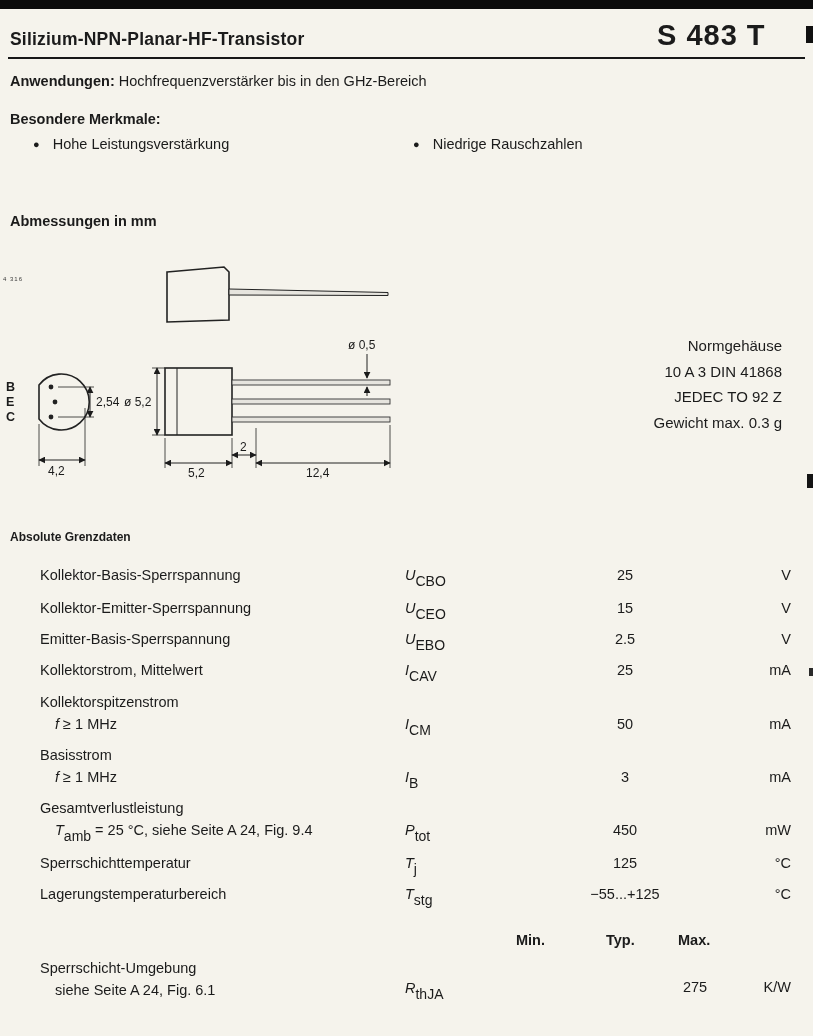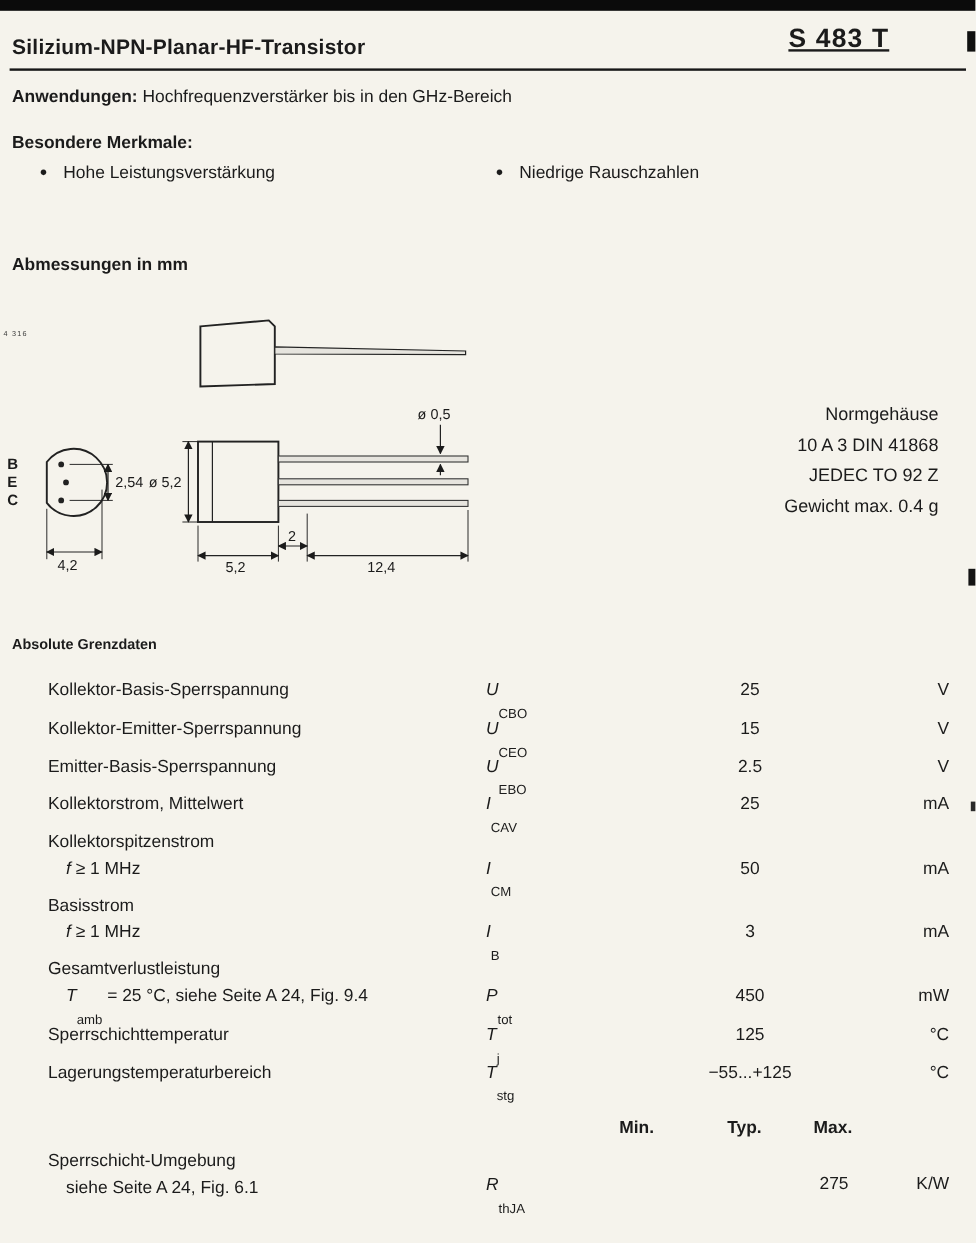--- a/index.html
+++ b/index.html
@@ -15,21 +15,21 @@
 
   
   .top-bar { top:0; left:0; width:813px; height:9px; background:#0b0b0b; }
   .edge-mark-a { top:26px; right:0; width:7px; height:17px; background:#101010; }
   .edge-mark-b { top:474px; right:0; width:6px; height:14px; background:#141414; }
   .edge-mark-c { top:668px; right:0; width:4px; height:8px; background:#2a2a2a; }
   .artifact-code { left:3px; top:276px; font-size:6px; letter-spacing:1px; color:#3a3a3a; }
 
   
   .page-title { left:10px; top:29px; font-size:17.5px; font-weight:bold; letter-spacing:0.2px; }
-  .part-number { left:657px; top:19px; font-size:22px; font-weight:bold; letter-spacing:1px;text-decoration:underline; }
+  .part-number { left:657px; top:19px; font-size:29px; font-weight:bold; letter-spacing:1px; }
   .title-rule { left:8px; top:57px; width:797px; height:2px; background:#171717; }
 
   .line { font-size:14.5px; line-height:20px; }
   .b { font-weight:bold; }
 
   .anwendungen { left:10px; top:71px; }
   .merkmale-label { left:10px; top:109px; }
   .bullet-item { font-size:14.5px; }
   .bullet { font-size:11px; margin-right:9px; position:relative; top:-1px; }
 
@@ -46,21 +46,21 @@
   .gd-wrap { top:530px; left:10px; width:793px; height:392px; }
   .section-heading { font-size:12px; font-weight:bold; }
   .gd-row { position:absolute; left:0; right:0; font-size:14.5px; }
   .c-name { position:absolute; left:30px; top:0; white-space:nowrap; }
   .c-cond { position:absolute; left:45px; top:22px; white-space:nowrap; }
   .c-sym  { position:absolute; left:395px; top:0; }
   .c-sym.lo, .c-val.lo, .c-unit.lo { top:22px; }
   .c-val  { position:absolute; left:545px; top:0; width:140px; text-align:center; }
   .c-unit { position:absolute; right:12px; top:0; width:70px; text-align:right; }
   i { font-style:italic; }
-  sub { font-size:11px; position:relative; top:15px; }
+  sub { font-size:14px; position:relative; top:2px; }
 
   
   .ww-wrap { top:930px; left:10px; width:793px; height:90px; font-size:14.5px; }
   .ww-col { position:absolute; top:2px; font-weight:bold; }
   .ww-min { left:506px; } .ww-typ { left:596px; } .ww-max { left:668px; }
   .ww-name { position:absolute; left:30px; top:30px; }
   .ww-cond { position:absolute; left:45px; top:52px; }
   .ww-sym  { position:absolute; left:395px; top:50px; }
   .ww-val  { position:absolute; left:650px; top:49px; width:70px; text-align:center; }
   .ww-unit { position:absolute; right:12px; top:49px; width:70px; text-align:right; }
@@ -155,21 +155,21 @@
     <line x1="390" y1="177" x2="390" y2="220" stroke="#222" stroke-width="0.8"></line>
     <line x1="256" y1="215" x2="390" y2="215" stroke="#222" stroke-width="1" marker-start="url(#arr)" marker-end="url(#arr)"></line>
     <text x="306" y="229">12,4</text>
   </g>
 </svg>
 
 <div class="abs gehaeuse">
   <div>Normgehäuse</div>
   <div>10 A 3 DIN 41868</div>
   <div>JEDEC TO 92 Z</div>
-  <div>Gewicht max. 0.4 g</div>
+  <div>Gewicht max. 0.3 g</div>
 </div>
 
 <div class="abs gd-wrap">
   <div class="section-heading">Absolute Grenzdaten</div>
 
   <div class="gd-row" style="top:37px">
     <span class="c-name">Kollektor-Basis-Sperrspannung</span>
     <span class="c-sym"><i>U</i><sub>CBO</sub></span>
     <span class="c-val">25</span>
     <span class="c-unit">V</span>

